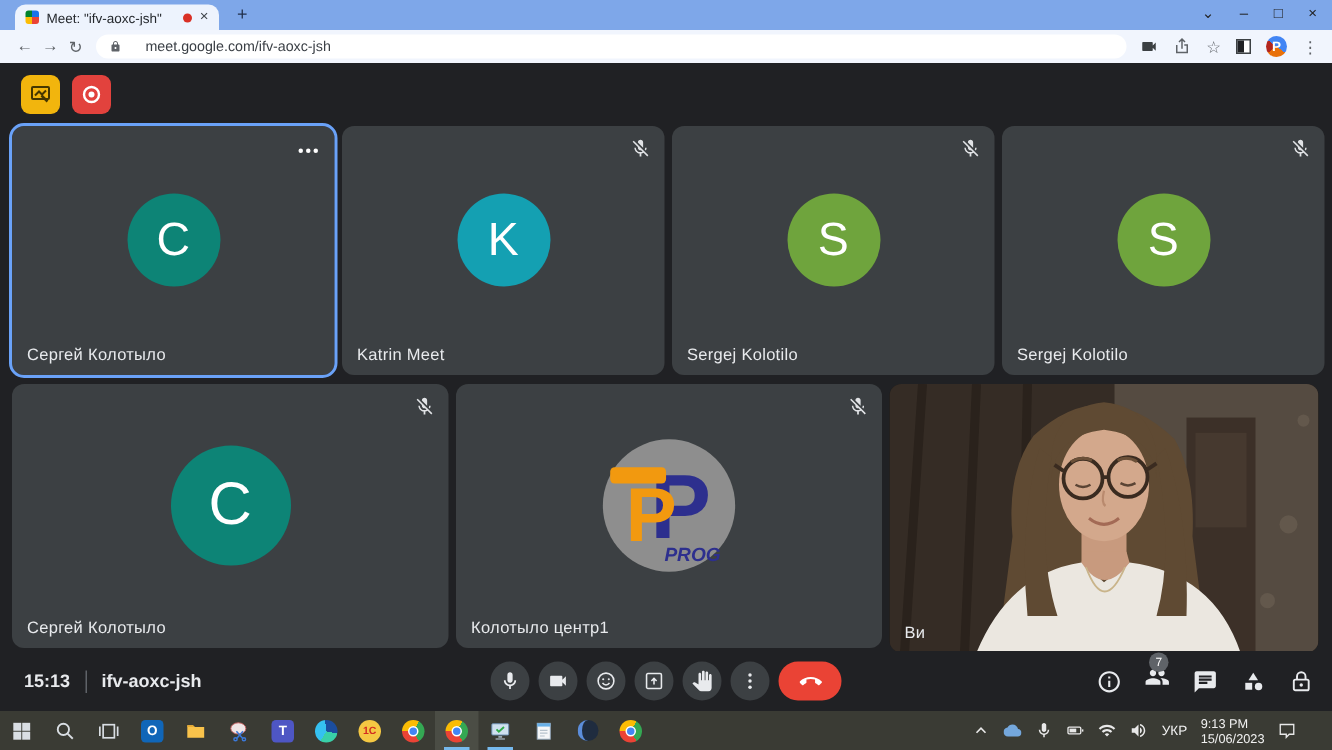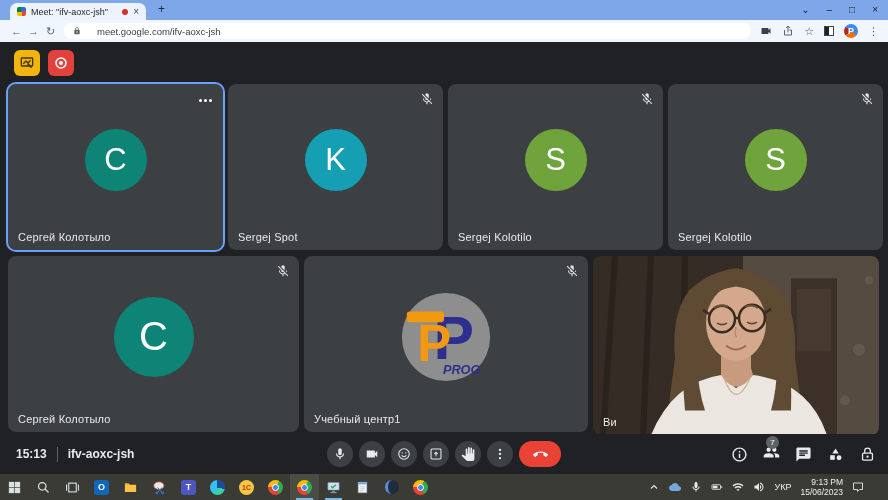--- a/index.html
+++ b/index.html
@@ -101,21 +101,21 @@
                         border-radius:50%; background:#4285f4; border:1.5px solid #fff; box-sizing:border-box; }
   .edge-ball { width:15px; height:15px; border-radius:50%;
                background:conic-gradient(from 210deg, #35c1f1 0 40%, #1b4d9e 40% 70%, #39d0a8 70% 100%); }
   .onec-ball { width:15px; height:15px; border-radius:50%; background:#f5c843; color:#d22c21;
                font-size:7px; font-weight:bold; display:flex; align-items:center; justify-content:center; }
   .swirl-ball { width:14px; height:14px; border-radius:50%; background:#1f2c3f;
                 border-left:3px solid #5b8ddb; }
   .tray { margin-left:auto; display:flex; align-items:center; gap:9px; padding-right:24px; color:#e8e8e8; }
   .tray svg { width:12px; height:12px; }
   .lang { font-size:9px; color:#f0f0f0; }
-  .clockbox { text-align:right; font-size:8.5px; line-height:10px; color:#f0f0f0; white-space:nowrap; }
+  .clockbox { text-align:left; font-size:8.5px; line-height:10px; color:#f0f0f0; white-space:nowrap; }
 </style>
 </head>
 <body>
 
 <div id="screen">
 
   <div class="tabstrip">
     <div class="tab">
       <span class="favicon"></span>
       <span class="tab-title">Meet: "ifv-aoxc-jsh"</span>
@@ -178,21 +178,21 @@
       </div>
     <div class="avatar" style="background: rgb(13, 132, 118);">C</div>
     <span class="tile-name">Сергей Колотыло</span>
   </div>
 
   <div class="tile t-top t2">
     <svg class="mic-off" viewBox="0 0 24 24" fill="currentColor">
         <path d="M19 11h-1.7c0 .74-.16 1.43-.43 2.05l1.23 1.23c.56-.98.9-2.09.9-3.28zm-4.02.17c0-.06.02-.11.02-.17V5c0-1.66-1.34-3-3-3S9 3.34 9 5v.18l5.98 5.99zM4.27 3L3 4.27l6.01 6.01V11c0 1.66 1.33 3 2.99 3 .22 0 .44-.03.65-.08l1.66 1.66c-.71.33-1.5.52-2.31.52-2.76 0-5.3-2.1-5.3-5.1H5c0 3.41 2.72 6.23 6 6.72V21h2v-3.28c.91-.13 1.77-.45 2.54-.9L19.73 21 21 19.73 4.27 3z"></path>
       </svg>
     <div class="avatar" style="background: rgb(20, 160, 178);">K</div>
-    <span class="tile-name">Sergej Spot</span>
+    <span class="tile-name">Katrin Meet</span>
   </div>
 
   <div class="tile t-top t3">
     <svg class="mic-off" viewBox="0 0 24 24" fill="currentColor">
         <path d="M19 11h-1.7c0 .74-.16 1.43-.43 2.05l1.23 1.23c.56-.98.9-2.09.9-3.28zm-4.02.17c0-.06.02-.11.02-.17V5c0-1.66-1.34-3-3-3S9 3.34 9 5v.18l5.98 5.99zM4.27 3L3 4.27l6.01 6.01V11c0 1.66 1.33 3 2.99 3 .22 0 .44-.03.65-.08l1.66 1.66c-.71.33-1.5.52-2.31.52-2.76 0-5.3-2.1-5.3-5.1H5c0 3.41 2.72 6.23 6 6.72V21h2v-3.28c.91-.13 1.77-.45 2.54-.9L19.73 21 21 19.73 4.27 3z"></path>
       </svg>
     <div class="avatar" style="background: rgb(111, 164, 61);">S</div>
     <span class="tile-name">Sergej Kolotilo</span>
   </div>
 
@@ -218,21 +218,21 @@
       </svg>
     <div class="logo-wrap">
       <svg viewBox="0 0 100 100" width="98" height="98">
         <circle cx="50" cy="50" r="45" fill="#8e8e8e"></circle>
         <text x="58" y="72" font-size="62" font-weight="bold" text-anchor="middle" fill="#2d2f8e">P</text>
         <rect x="10" y="24" width="38" height="11" rx="3" fill="#f2990f"></rect>
         <text x="38" y="74" font-size="52" font-weight="bold" text-anchor="middle" fill="#f2990f">P</text>
         <text x="66" y="88" font-size="13" font-weight="bold" font-style="italic" text-anchor="middle" fill="#2d2f8e">PROG</text>
       </svg>
     </div>
-    <span class="tile-name">Учебный центр1</span>
+    <span class="tile-name">Колотыло центр1</span>
   </div>
 
   <div class="tile t-bot t7">
     <svg class="video-fill" viewBox="0 0 286 176" preserveAspectRatio="none">
       <rect width="286" height="176" fill="#352c25"></rect>
       <rect x="150" width="136" height="176" fill="#554b41"></rect>
       <g fill="#63584c">
         <circle cx="170" cy="30" r="5"></circle>
           <circle cx="200" cy="72" r="6"></circle>
           <circle cx="238" cy="40" r="5"></circle>

